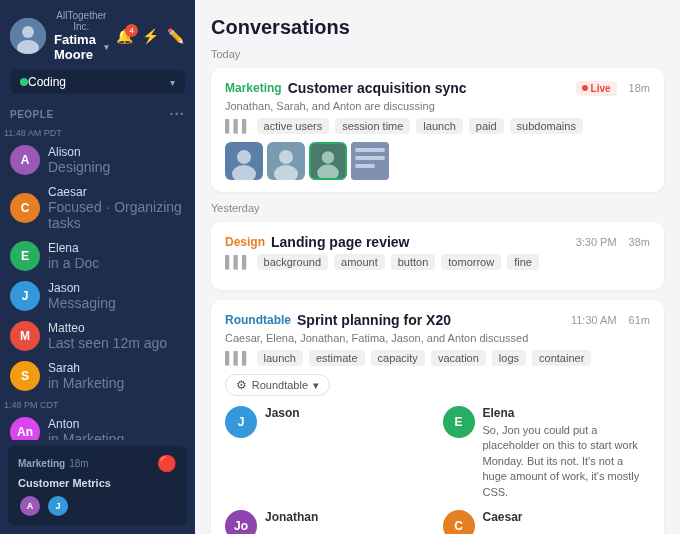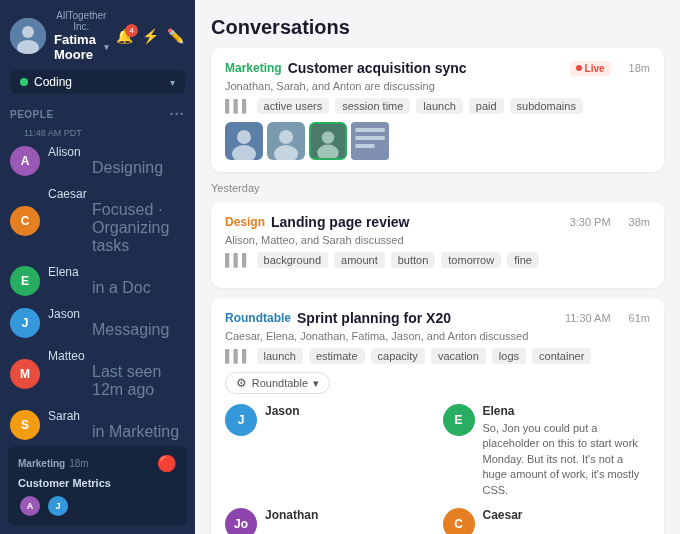--- a/index.html
+++ b/index.html
@@ -45,59 +45,59 @@
       background: #e74c3c; color: #fff;
       font-size: 8px; width: 13px; height: 13px;
       border-radius: 50%; display: flex; align-items: center; justify-content: center;
     }
 
     #workspace-selector {
       margin: 0 10px 8px 10px;
       background: #16243d;
       border-radius: 6px;
       padding: 5px 10px;
-      display: flex; align-items: center; gap: 6px;
+      display: flex; align-items: center; 
       cursor: pointer;
     }
     .ws-dot { width: 8px; height: 8px; background: #2ecc71; border-radius: 50%; }
     .ws-label { color: #fff; font-size: 12px; flex: 1; }
     .ws-chevron { color: #8fa4c0; font-size: 10px; }
 
     .section-label {
       color: #6a809a; font-size: 10px; font-weight: 600;
       padding: 4px 10px 2px 10px;
       text-transform: uppercase;
       letter-spacing: 0.5px;
       display: flex; align-items: center; justify-content: space-between;
     }
     .section-label .more-icon { cursor: pointer; font-size: 14px; color: #6a809a; }
 
     .time-label {
       color: #6a809a; font-size: 9px;
-      padding: 4px 10px 2px 24px;
+      padding: 4px 10px 2px 4px;
     }
 
     .people-list { flex: 1; overflow-y: auto; padding-bottom: 4px; }
     .people-list::-webkit-scrollbar { width: 0; }
 
     .person-item {
       display: flex; align-items: center; gap: 8px;
       padding: 5px 10px;
       cursor: pointer;
     }
 
     .person-avatar {
       width: 30px; height: 30px; border-radius: 50%;
       background: #4a6080; flex-shrink: 0; overflow: hidden;
       display: flex; align-items: center; justify-content: center;
       font-size: 12px; font-weight: 600; color: #fff;
     }
 
     .person-info .person-name { color: #d0dcea; font-size: 12px; font-weight: 500; }
-    .person-info .person-status { color: #6a809a; font-size: 16px; margin-left: 44px; }
+    .person-info .person-status { color: #6a809a; font-size: 14px; }
 
     
     #bottom-card {
       background: #16243d;
       margin: 6px 8px 8px 8px;
       border-radius: 8px;
       padding: 8px 10px;
       cursor: pointer;
     }
     .bottom-card-header { display: flex; align-items: center; gap: 4px; margin-bottom: 4px; }
@@ -131,21 +131,21 @@
     }
 
     .conv-header {
       display: flex; align-items: center; gap: 6px; margin-bottom: 4px;
     }
     .conv-category { font-size: 12px; font-weight: 600; }
     .conv-category.marketing { color: #27ae60; }
     .conv-category.design { color: #e67e22; }
     .conv-category.engineering { color: #2980b9; }
     .conv-title { font-size: 14px; font-weight: 600; color: #1a1a2e; }
-    .conv-meta { margin-left: auto; display: flex; align-items: center; gap: 18px; text-align: center; }
+    .conv-meta { margin-left: auto; display: flex; align-items: center; gap: 12px; text-align: center; }
     .live-badge {
       background: #fdecea; color: #e74c3c; font-size: 10px; font-weight: 600;
       padding: 2px 6px; border-radius: 4px; display: flex; align-items: center; gap: 3px;
     }
     .live-dot { width: 6px; height: 6px; background: #e74c3c; border-radius: 50%; }
     .conv-time { color: #999; font-size: 11px; }
     .conv-duration { color: #999; font-size: 11px; }
 
     .conv-participants { font-size: 11px; color: #777; margin-bottom: 6px; }
 
@@ -306,20 +306,21 @@
       <div class="bc-avatar" style="background:#9b59b6;">A</div>
       <div class="bc-avatar" style="background:#3498db;">J</div>
     </div>
   </div>
 
 </div>
 
 <div id="main">
   <h1 class="main-title">Conversations</h1>
 
+  <div class="section-day">Today</div>
 
   <div class="conversation-card">
     <div class="conv-header">
       <span class="conv-category marketing">Marketing</span>
       <span class="conv-title">Customer acquisition sync</span>
       <div class="conv-meta">
         <div class="live-badge">
           <div class="live-dot"></div>
           <span>Live</span>
         </div>
@@ -372,21 +373,20 @@
 
   <div class="conversation-card">
     <div class="conv-header">
       <span class="conv-category design">Design</span>
       <span class="conv-title">Landing page review</span>
       <div class="conv-meta">
         <span class="conv-time">3:30 PM</span>
         <span class="conv-duration">38m</span>
       </div>
     </div>
-    <div class="conv-participants">Alison, Matteo, and Sarah discussed</div>
     <div class="conv-tags">
       <span class="waveform-icon">▌▌▌</span>
       <span class="conv-tag">background</span>
       <span class="conv-tag">amount</span>
       <span class="conv-tag">button</span>
       <span class="conv-tag">tomorrow</span>
       <span class="conv-tag">fine</span>
     </div>
   </div>
 

